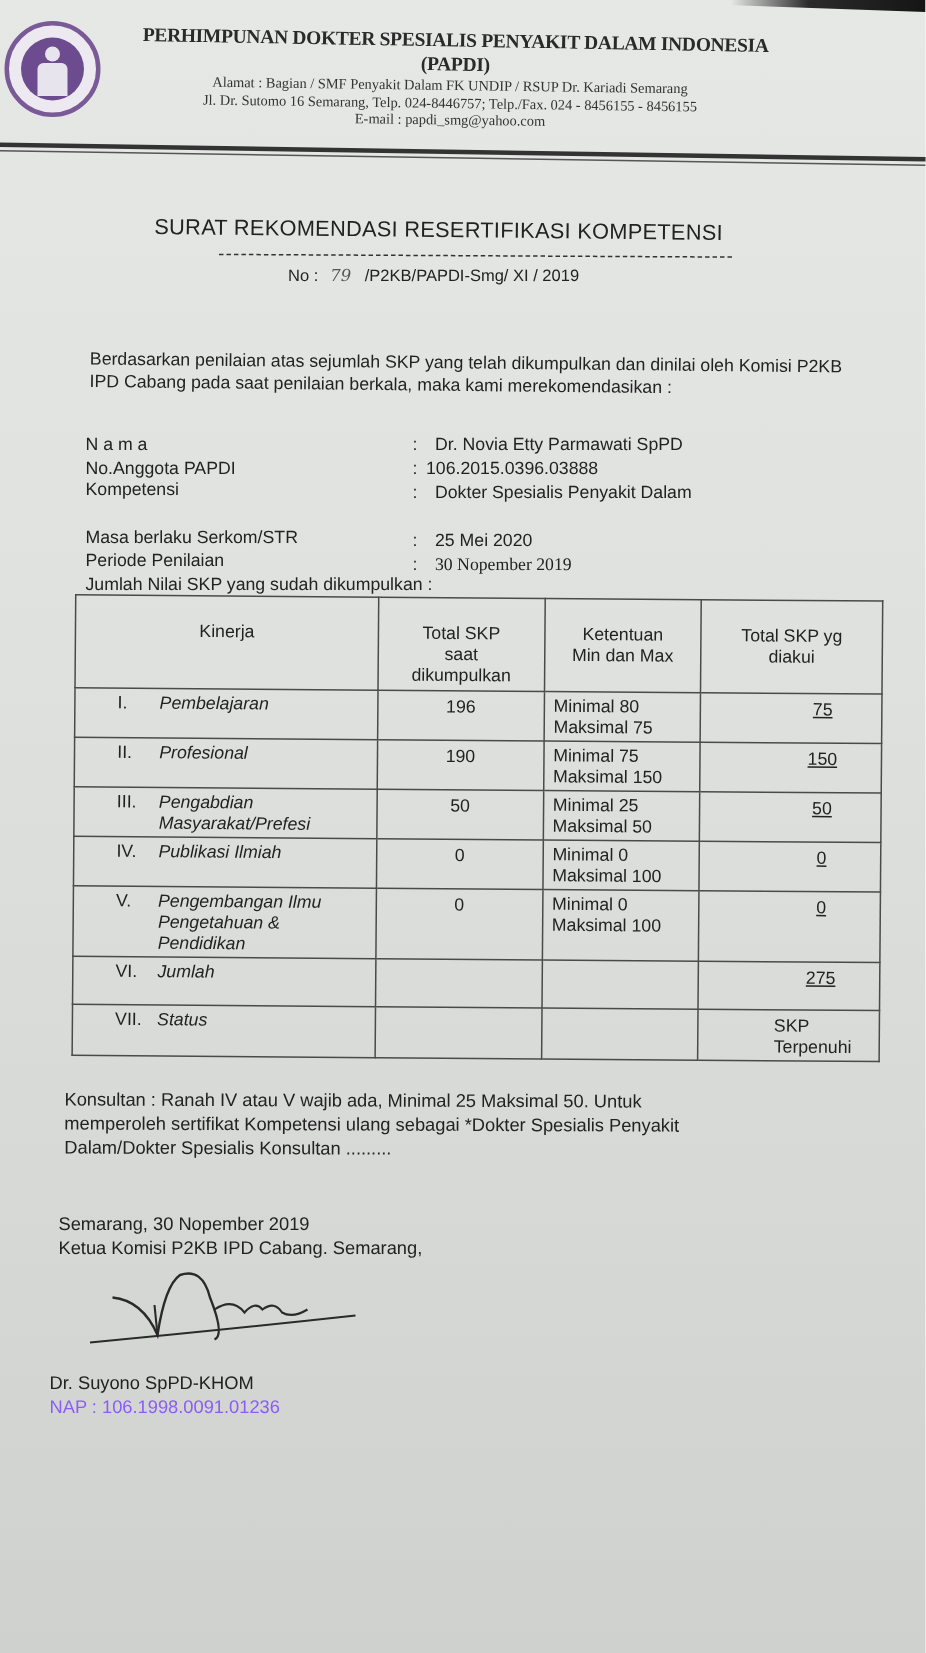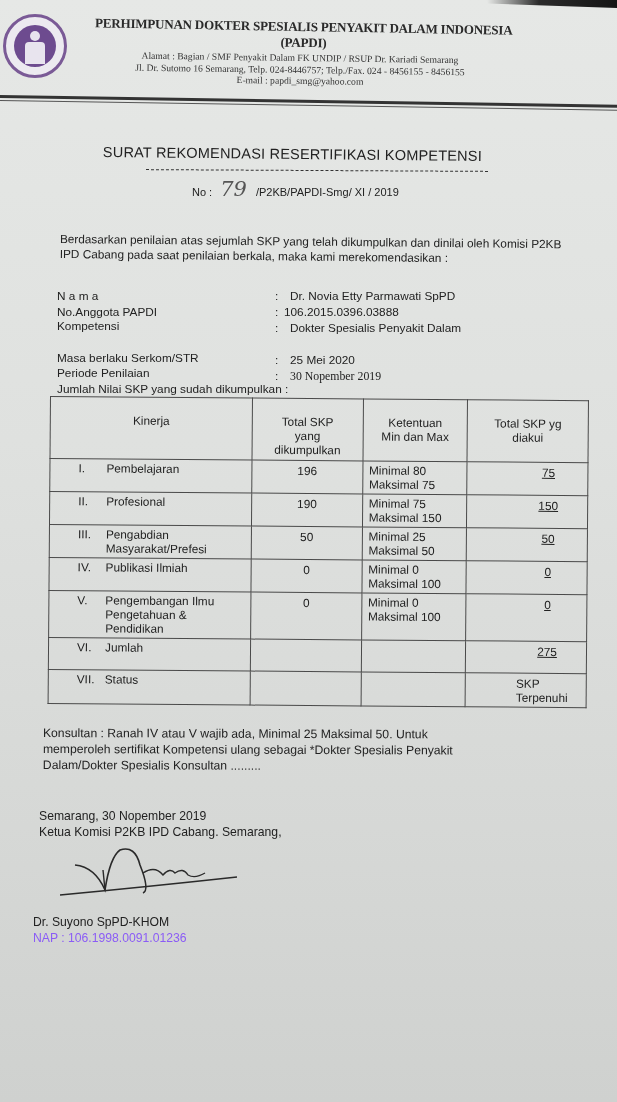--- a/index.html
+++ b/index.html
@@ -51,42 +51,42 @@
   .addr3 { top: 75px; }
   .rule1 { position: absolute; left: 0; top: 95px; width: 620px; height: 3px; background: #333; transform: rotate(0.9deg); transform-origin: left center; }
   .rule2 { position: absolute; left: 0; top: 100px; width: 620px; height: 1px; background: #555; transform: rotate(0.9deg); transform-origin: left center; }
 
   .title {
     position: absolute; left: 103px; top: 144px; font-size: 14.5px; letter-spacing: 0.2px; color: #222;
     transform: rotate(0.6deg); transform-origin: left top;
   }
   .title-dashes { position: absolute; left: 146px; top: 170px; width: 342px; border-top: 1px dashed #333; transform: rotate(0.3deg); }
   .number-line { position: absolute; left: 192px; top: 177px; font-size: 11px; color: #222; }
-  .number-line .hand { font-family: "DejaVu Serif", serif; font-style: italic; font-size: 21px; color: #555; margin: 0 9px 0 8px; }
+  .number-line .hand { font-family: "DejaVu Serif", serif; font-style: italic; font-size: 11px; color: #555; margin: 0 9px 0 8px; }
 
   .para { position: absolute; left: 60px; top: 232px; width: 520px; font-size: 11.8px; line-height: 14.5px; color: #222; transform: rotate(0.6deg); transform-origin: left top; }
 
   .kv { position: absolute; font-size: 11.8px; color: #222; white-space: nowrap; }
   .kv .lbl { position: absolute; left: 0; }
   .kv .sep { position: absolute; }
   .kv .val { position: absolute; }
 
   .table-caption { position: absolute; left: 57px; top: 382px; font-size: 11.8px; color: #222; }
 
   table.skp {
     position: absolute; left: 50px; top: 396px; width: 539px; border-collapse: collapse;
     font-size: 11.8px; color: #222; transform: rotate(0.45deg); transform-origin: left top;
   }
   table.skp td, table.skp th { border: 1px solid #4a4a4a; vertical-align: top; padding: 2px 4px; font-weight: normal; line-height: 14px; }
   table.skp th { text-align: center; padding-top: 16px; }
   table.skp td.num { text-align: center; padding-top: 3px; }
   table.skp td.ket { padding-left: 6px; }
   table.skp td.kin { padding-left: 28px; }
   table.skp td.kin .rn { display: inline-block; width: 28px; margin-left: -0px; }
-  table.skp td.kin .wrap { display: inline-block; vertical-align: top; }
+  table.skp td.kin .wrap { display: inline-block; vertical-align: top; font-style: italic; }
   .c1 { width: 190px; } .c2 { width: 100px; } .c3 { width: 94px; } .c4 { width: 110px; }
   td.diakui { text-align: center; padding-left: 46px !important; text-decoration: underline; }
   td.status { text-align: left !important; padding-left: 50px !important; }
 
   .konsultan { position: absolute; left: 43px; top: 725px; width: 530px; font-size: 12.2px; line-height: 16px; color: #222; transform: rotate(0.2deg); transform-origin: left top; }
 
   .place-date { position: absolute; left: 39px; top: 809px; font-size: 12.2px; color: #222; }
   .signer-title { position: absolute; left: 39px; top: 825px; font-size: 12.2px; color: #222; }
   .signature { position: absolute; left: 55px; top: 845px; width: 190px; height: 55px; }
   .signer-name { position: absolute; left: 33px; top: 915px; font-size: 12.2px; color: #222; }
@@ -147,21 +147,21 @@
 </div>
 
 <div class="table-caption">Jumlah Nilai SKP yang sudah dikumpulkan :</div>
 
 <table class="skp">
   <tbody>
       <tr style="height:62px;">
     <th class="c1">Kinerja</th>
     <th class="c2" style="padding-top:16px;">
       <div>Total SKP</div>
-      <div>yang</div>
+      <div>saat</div>
       <div>dikumpulkan</div>
     </th>
     <th class="c3">
       <div>Ketentuan</div>
       <div>Min dan Max</div>
     </th>
     <th class="c4">
       <div>Total SKP yg</div>
       <div>diakui</div>
     </th>

